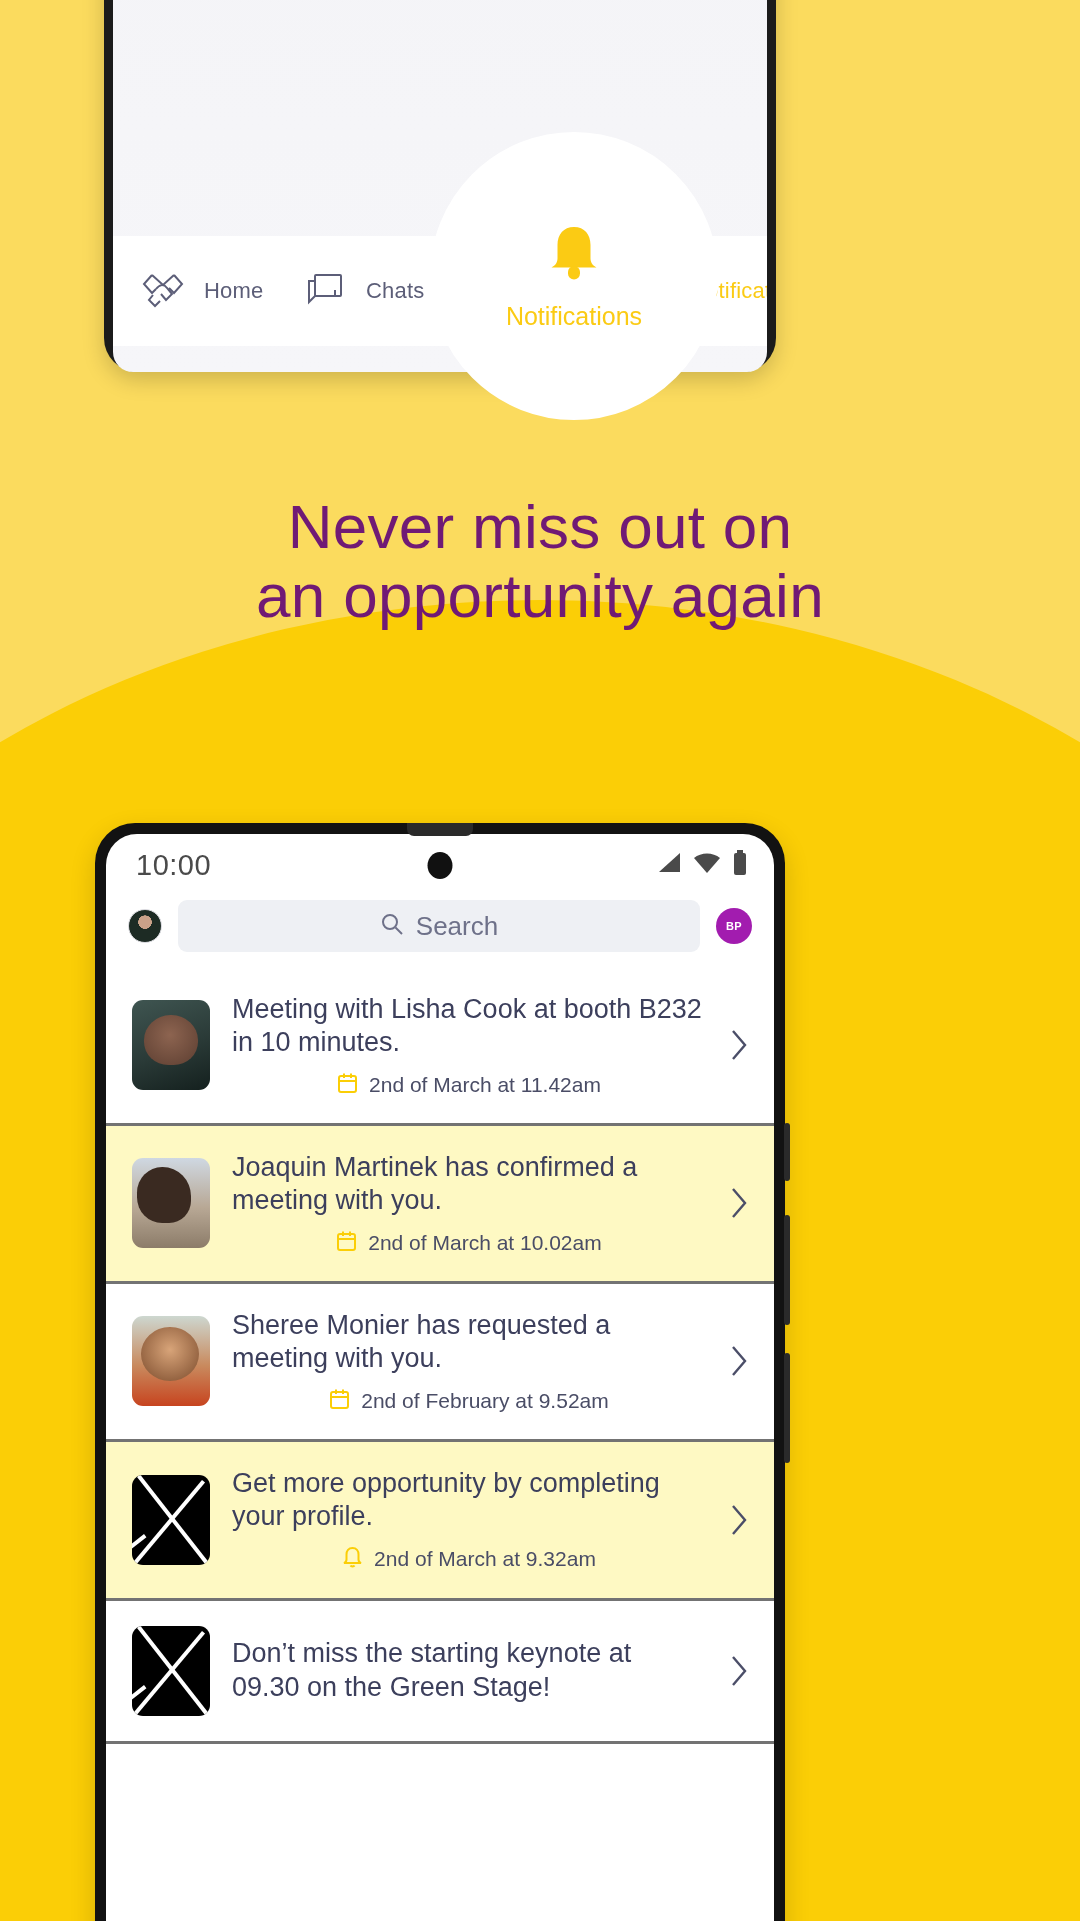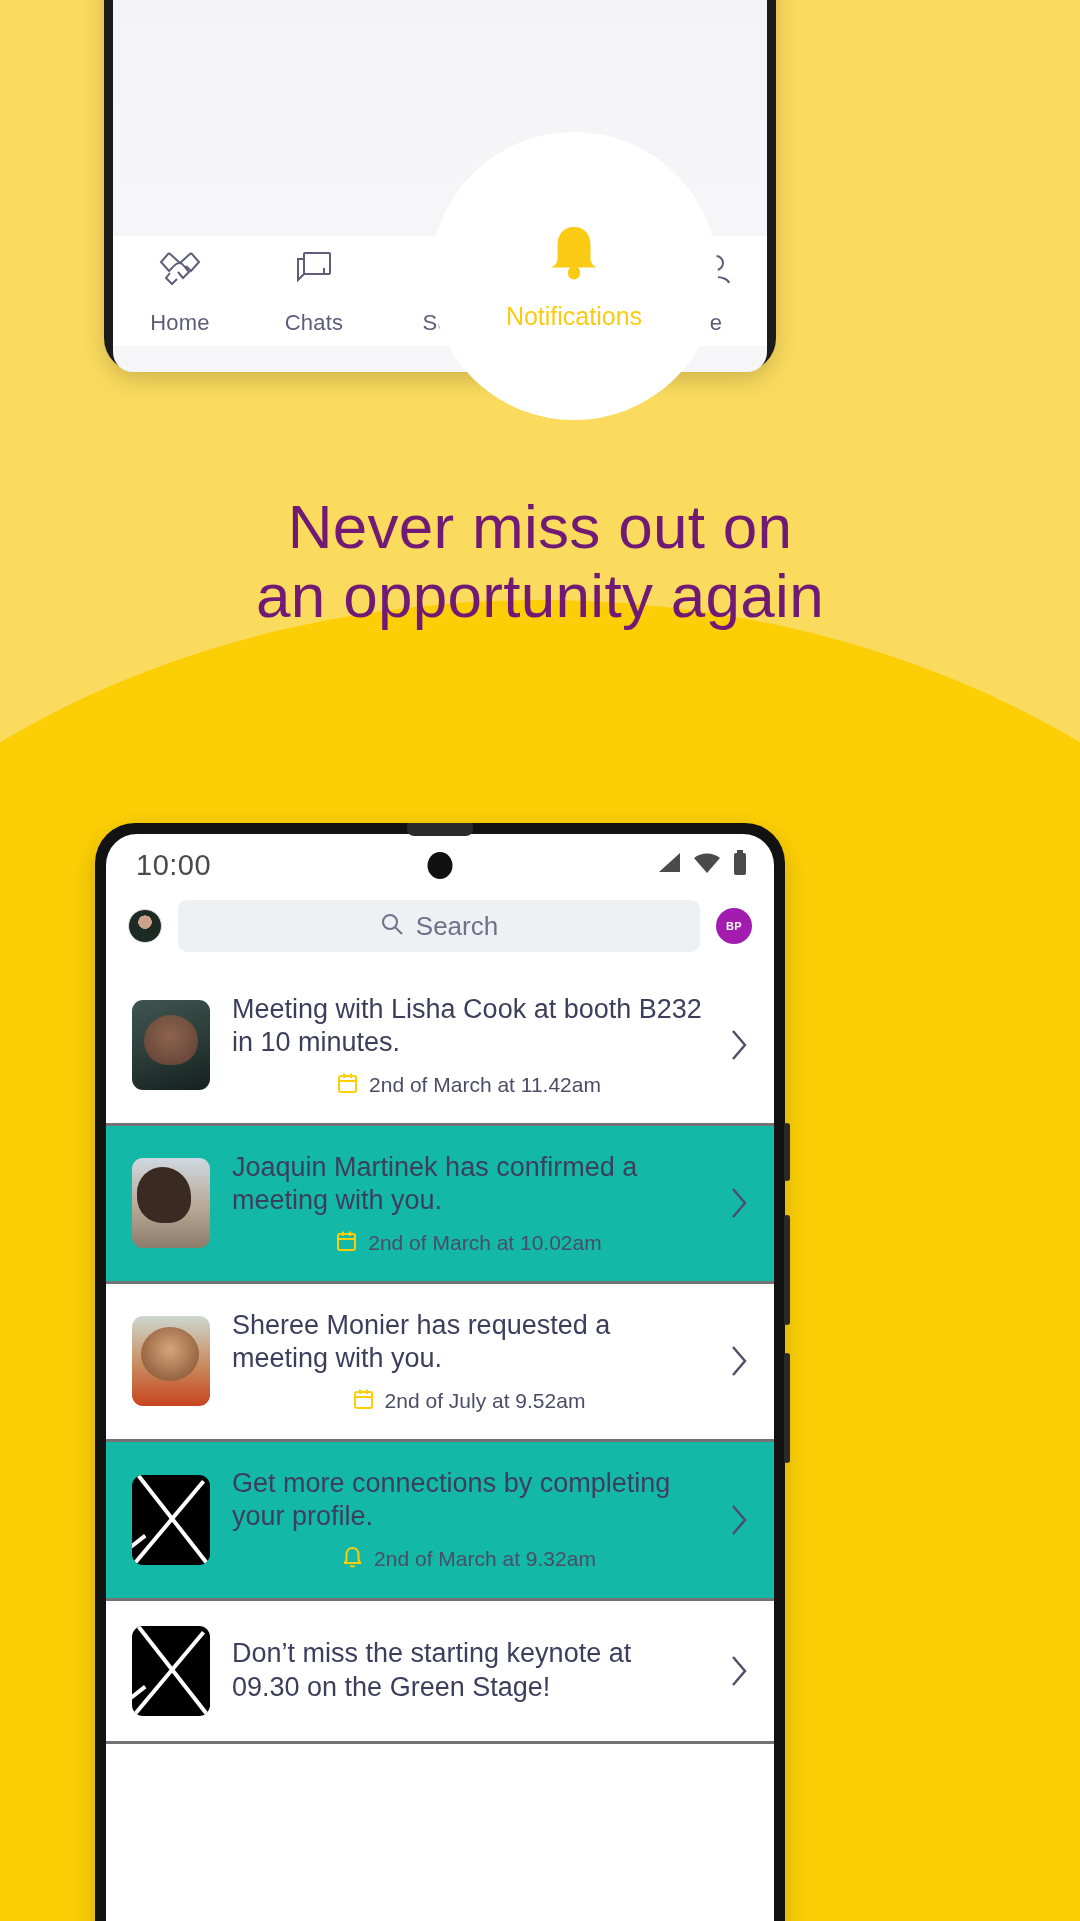--- a/index.html
+++ b/index.html
@@ -37,22 +37,23 @@
     overflow:hidden;
     position:relative;
   }
   #top-tabbar {
     position:absolute; left:0; right:0; bottom:26px; height:110px;
     background:#ffffff;
     display:flex; align-items:center;
   }
   .tab {
     flex:1 0 auto; width:134px;
-    display:flex; flex-direction:column; align-items:center; gap:19px;
+    display:flex; flex-direction:row; align-items:center; gap:19px;
     color:#5c5e78;
+    margin-left:28px;
   }
   .tab .tab-icon { height:44px; display:flex; align-items:center; justify-content:center; }
   .tab .tab-label { font-size:22px; letter-spacing:.2px; white-space:nowrap; }
   .tab.active { color:#FBCB14; }
 
   
   #spotlight {
     position:absolute; left:430px; top:132px; width:288px; height:288px;
     border-radius:50%;
     border:4px solid #ffffff;
@@ -133,21 +134,21 @@
     font-size:11px; font-weight:700; color:#ffffff; flex:0 0 auto;
     letter-spacing:.3px;
   }
 
   
   .notif {
     display:flex; align-items:center; gap:22px;
     padding:25px 24px 25px 26px;
     border-bottom:3px solid #737373;
   }
-  .notif.alt { background:#14b8a6; }
+  .notif.alt { background:#fef9c3; }
   .notif-thumb {
     width:78px; height:90px; border-radius:11px; flex:0 0 auto;
     overflow:hidden; position:relative;
   }
   .notif-body { flex:1 1 auto; min-width:0; }
   .notif-title {
     font-size:27px; line-height:1.24; color:#3c3f5c; font-weight:400;
   }
   .notif-meta {
     display:flex; align-items:center; gap:11px; margin-top:12px;justify-content:center;
@@ -355,38 +356,38 @@
           <div class="notif-title">Sheree Monier has requested a meeting with you.</div>
           <div class="notif-meta">
             <span>
               <svg width="21" height="22" viewBox="0 0 21 22" fill="none" stroke="#FBCE06" stroke-width="2">
                 <rect x="2" y="4" width="17" height="16" rx="2"></rect>
                   <path d="M2 9 H19"></path>
                   <path d="M7 1.5 V6"></path>
                   <path d="M14 1.5 V6"></path>
               </svg>
             </span>
-            <span class="notif-time">2nd of July at 9.52am</span>
+            <span class="notif-time">2nd of February at 9.52am</span>
           </div>
         </div>
         <span class="chev">
           <svg width="22" height="36" viewBox="0 0 22 36" fill="none" stroke="#4b4e68" stroke-width="2.4">
               <path d="M5 4 L17 18 L5 32"></path>
             </svg>
         </span>
       </div>
 
       <div class="notif alt">
         <div class="notif-thumb th-logo">
           <span class="lg1"></span>
             <span class="lg2"></span>
             <span class="lg3"></span>
         </div>
         <div class="notif-body">
-          <div class="notif-title">Get more connections by completing your profile.</div>
+          <div class="notif-title">Get more opportunity by completing your profile.</div>
           <div class="notif-meta">
             <span>
               <svg width="21" height="23" viewBox="0 0 21 23" fill="none" stroke="#FBCE06" stroke-width="2">
                 <path d="M10.5 2 c-4 0 -6 3 -6 6.5 v5 c0 1.8 -1.2 3 -2.5 3.6 h17 c-1.3 -.6 -2.5 -1.8 -2.5 -3.6 v-5 C16.5 5 14.5 2 10.5 2 z"></path>
                 <path d="M8.5 19.5 c.6 1.2 3.4 1.2 4 0"></path>
               </svg>
             </span>
             <span class="notif-time">2nd of March at 9.32am</span>
           </div>
         </div>

